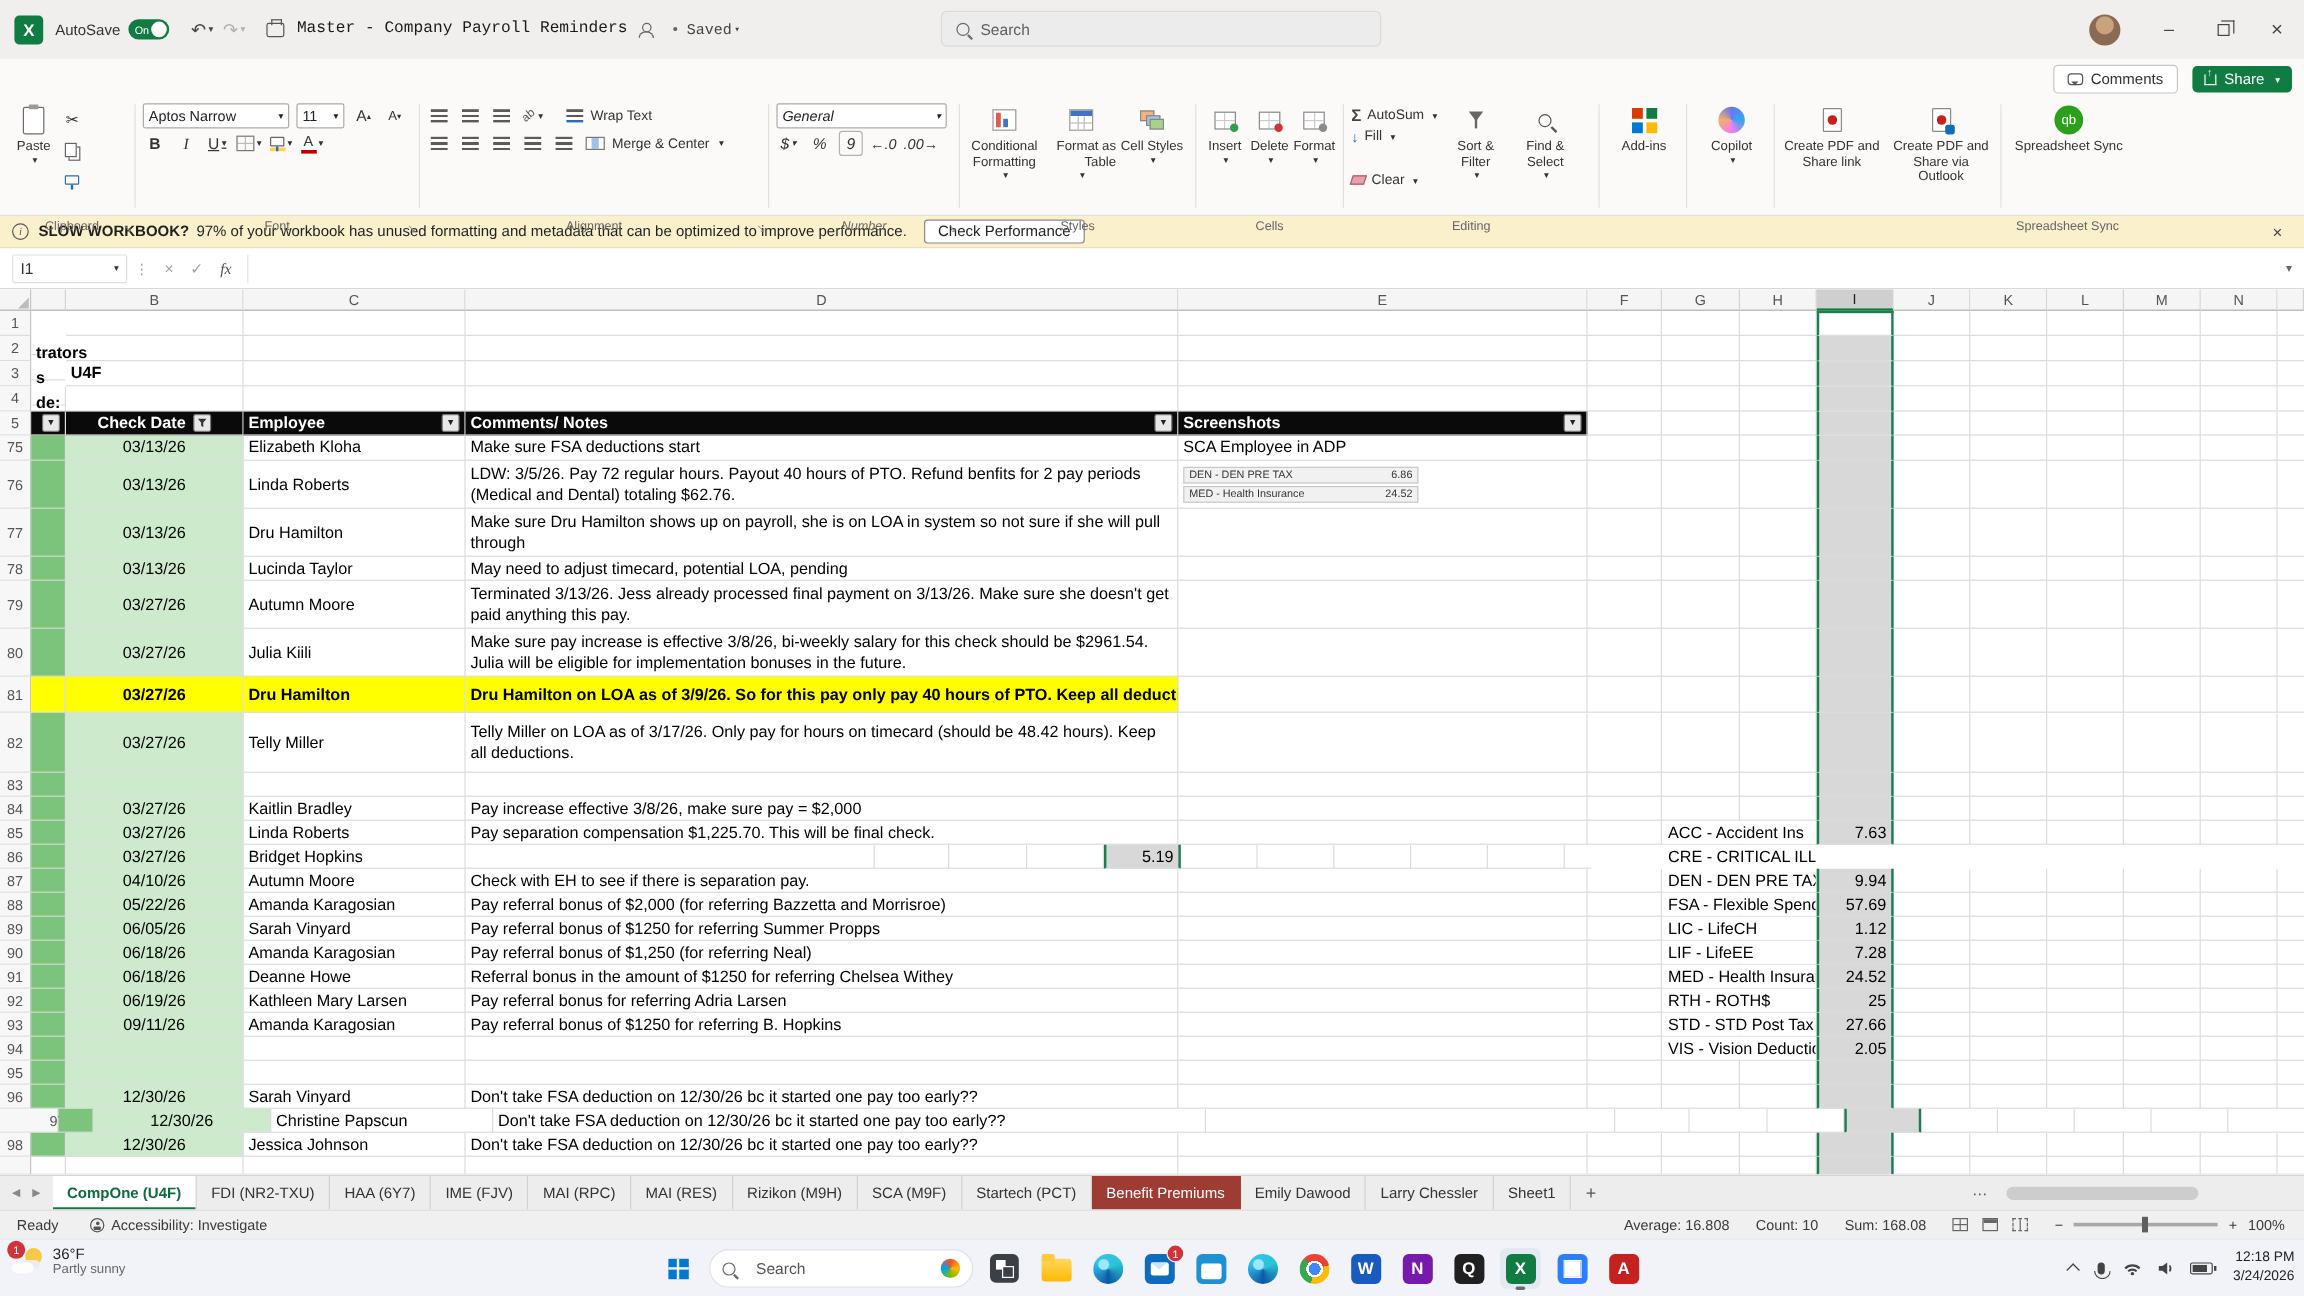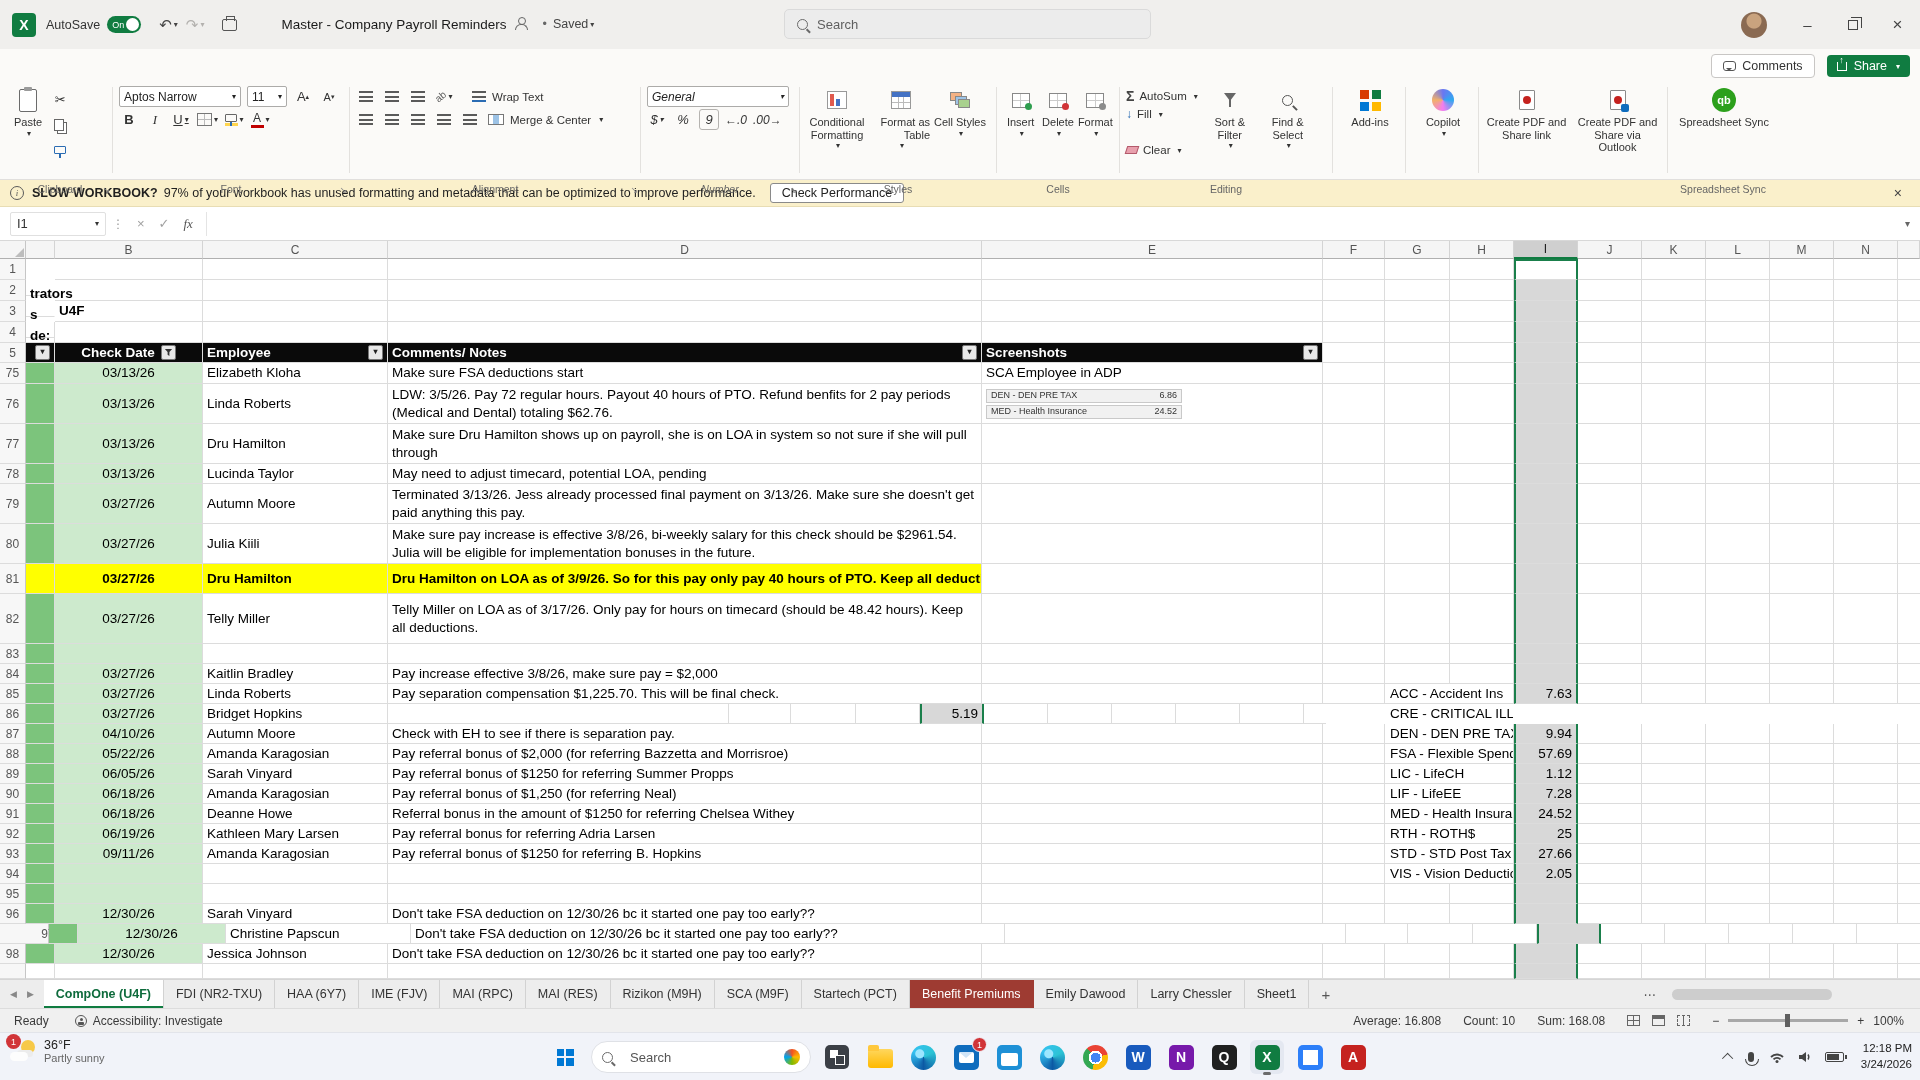--- a/index.html
+++ b/index.html
@@ -11,21 +11,21 @@
   .xl-logo { width:24px; height:24px; margin:0 10px 0 12px; background:#107C41; border-radius:4px; color:#fff; font-weight:bold; font-size:14px; display:flex; align-items:center; justify-content:center; }
   .autosave { font-size:12.5px; color:#333; margin-right:7px; }
   .toggle { width:34px; height:17px; background:#107C41; border-radius:9px; display:flex; align-items:center; position:relative; margin-right:14px; }
   .toggle .t-label { color:#fff; font-size:9px; margin-left:5px; }
   .toggle .knob { position:absolute; right:2px; width:13px; height:13px; background:#fff; border-radius:50%; }
   .qa-btn { display:flex; align-items:center; color:#444; font-size:15px; margin:0 4px; }
   .qa-btn.disabled { color:#b3b1ae; }
   .dd::after { content:"▾"; font-size:8px; color:inherit; margin-left:2px; }
   .qat-print { width:15px; height:12px; border:1.5px solid #555; border-radius:2px; margin:0 10px 0 14px; position:relative; }
   .qat-print::before { content:""; position:absolute; left:3px; top:-4px; width:7px; height:4px; border:1.5px solid #555; border-bottom:none; }
-  .title-cluster { display:flex; align-items:flex-start; margin-left:34px; font-size:13.5px; color:#1a1a1a; }
+  .title-cluster { display:flex; align-items:flex-end; font-size:13.5px; color:#1a1a1a;font-family:Liberation Mono, monospace; }
   .person-ic { width:14px; height:13px; position:relative; margin:0 8px; }
   .person-ic::before { content:""; position:absolute; top:0; left:4px; width:6px; height:6px; border:1.5px solid #666; border-radius:50%; }
   .person-ic::after { content:""; position:absolute; bottom:0; left:1px; width:11px; height:5px; border:1.5px solid #666; border-bottom:none; border-radius:6px 6px 0 0; }
   .saved-chip { display:flex; align-items:center; color:#444; font-size:12.5px; }
   .saved-chip .dot { margin:0 6px; color:#666; }
   .tb-search { position:absolute; left:784px; top:9px; width:367px; height:30px; background:#ececec; border:1px solid #dadada; border-radius:5px; display:flex; align-items:center; padding-left:12px; color:#5f5f5f; font-size:13px; }
   .mag { width:11px; height:11px; border:1.6px solid #6a6a6a; border-radius:50%; position:relative; margin-right:9px; flex:none; }
   .mag::after { content:""; position:absolute; width:5px; height:1.6px; background:#6a6a6a; transform:rotate(45deg); left:8px; top:10px; }
   .tb-right { position:absolute; right:0; top:0; height:49px; display:flex; align-items:center; }
   .avatar { width:26px; height:26px; border-radius:50%; background:radial-gradient(circle at 50% 35%, #c9a37e 0 7px, #8a6a52 8px); margin-right:18px; }
@@ -79,21 +79,21 @@
   .clear-ic { width:12px; height:8px; background:#e8a0ad; transform:skewX(-18deg); border:1px solid #b3596b; }
   .funnel-ic { width:0; height:0; border:6px solid transparent; border-top:8px solid #666; position:relative; }
   .funnel-ic::after { content:""; position:absolute; left:-1px; top:-2px; width:2px; height:8px; background:#666; }
   .find-ic { width:11px; height:11px; border:1.8px solid #555; border-radius:50%; position:relative; }
   .find-ic::after { content:""; position:absolute; width:6px; height:1.8px; background:#555; transform:rotate(45deg); left:9px; top:11px; }
   .addins-ic { width:9px; height:9px; background:#d83b01; box-shadow:12px 0 0 #107C41, 0 12px 0 #0078d4, 12px 12px 0 #ffb900; margin:0 12px 12px 0; }
   .cop-ic { width:22px; height:22px; border-radius:50%; background:conic-gradient(#6a76f2,#31a8f0,#f47cf0,#f2b06a,#6a76f2); }
   .pdf-ic { width:16px; height:20px; border:1.4px solid #8a8a8a; background:#fff; position:relative; border-radius:1px; }
   .pdf-ic::before { content:""; position:absolute; left:3px; top:5px; width:8px; height:8px; border-radius:50%; background:#c5221f; }
   .pdf-ic.outl::after { content:""; position:absolute; right:-4px; bottom:-3px; width:8px; height:8px; background:#0f6cbd; border-radius:2px; }
-  .qb-ic { width:24px; height:24px; border-radius:50%; background:#2ca01c; color:#fff; font-weight:bold; font-size:11px; display:flex; align-items:center; justify-content:center; }
+  .qb-ic { width:24px; height:24px; border-radius:50%; background:#2ca01c; color:#fff; font-weight:normal; font-size:11px; display:flex; align-items:center; justify-content:center; }
   .num-ic { font-size:12px; color:#333; }
   .boxed { border:1px solid #b5b3b0; border-radius:3px; padding:0 4px; }
   .wrap-ic { width:14px; height:11px; background:linear-gradient(to bottom,#5a5a5a 0 2px,transparent 2px 4.5px,#5a5a5a 4.5px 6.5px,transparent 6.5px 9px,#2b6cb3 9px 11px); }
   .mc-ic { width:16px; height:11px; border:1px solid #777; background:linear-gradient(#9dc3e6 0 100%) 50% 50%/6px 100% no-repeat,#fff; }
   .ab-ic { font-size:10px; color:#555; transform:rotate(-40deg); display:inline-block; }
 
   
   .warnbar { height:27px; background:#faf0cb; border-bottom:1px solid #e8ddb4; display:flex; align-items:center; font-size:12.5px; color:#1f1f1f; padding:0 10px; flex:none; }
   .info-ic { width:14px; height:14px; border-radius:50%; border:1.3px solid #5a5a5a; color:#5a5a5a; font-size:9px; font-style:italic; font-family:"Liberation Serif",serif; display:flex; align-items:center; justify-content:center; margin-right:8px; flex:none; }
   .warn-title { font-weight:bold; margin-right:6px; }

